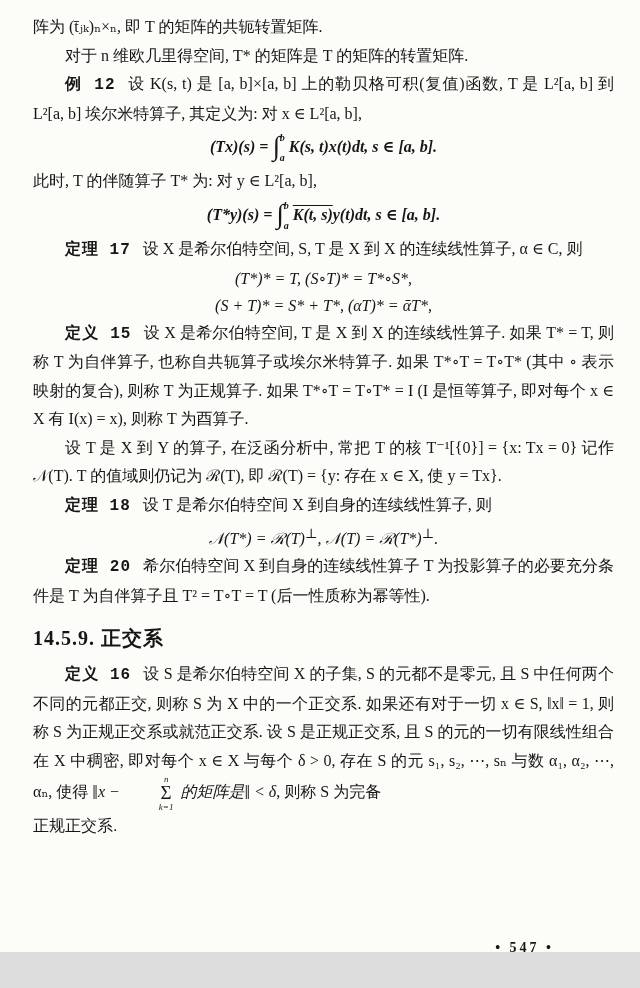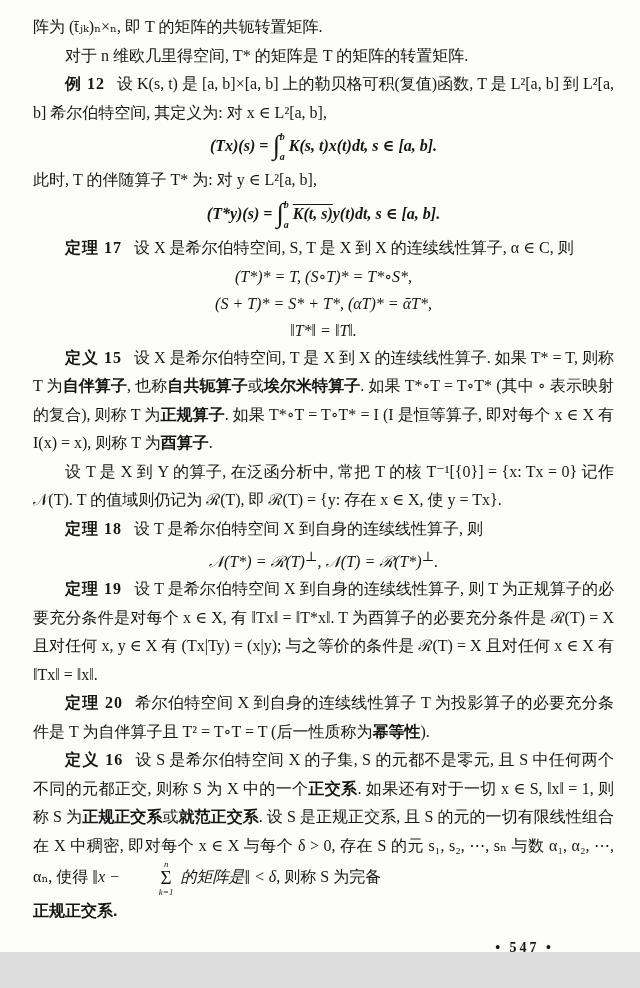--- a/index.html
+++ b/index.html
@@ -8,26 +8,26 @@
     background:#fcfcf9;color:#161616;
     font-family:"Liberation Serif","DejaVu Serif",serif;
   }
   .inner{position:absolute;left:33px;right:26px;top:13px;}
   .para{
     font-size:16px;line-height:28.5px;text-align:justify;
     text-indent:2em;margin:0;
   }
   .noindent{text-indent:0;}
   .lbl{
-    font-family:Liberation Serif, serif;
+    font-family:Liberation Mono, monospace;
     font-weight:bold;margin-right:0.75em;letter-spacing:1px;
   }
   .bt{
     font-family:"Liberation Sans","DejaVu Sans",sans-serif;
-    font-weight:bold;
+    font-weight:normal;
   }
   .formula{text-align:center;font-size:16px;line-height:40px;margin:2px 0;text-indent:0;font-weight:bold;}
   .fm{font-style:italic;}
   .eqline{text-align:center;font-size:16px;line-height:27px;margin:0;text-indent:0;}
   .int{font-size:27px;font-style:normal;vertical-align:middle;position:relative;top:-2px;}
   .bnd{
     display:inline-flex;flex-direction:column;justify-content:space-between;
     height:30px;vertical-align:middle;font-size:10px;line-height:1;
     font-style:italic;margin:0 4px 0 0;
   }
@@ -53,21 +53,21 @@
 </head>
 <body>
 
 <div class="page">
   <div class="inner">
 
     <p class="para noindent"><span>阵为 (t̄ⱼₖ)ₙ×ₙ, 即 T 的矩阵的共轭转置矩阵.</span></p>
 
     <p class="para"><span>对于 n 维欧几里得空间, T* 的矩阵是 T 的矩阵的转置矩阵.</span></p>
 
-    <p class="para"><span class="lbl">例 12</span><span>设 K(s, t) 是 [a, b]×[a, b] 上的勒贝格可积(复值)函数, T 是 L²[a, b] 到 L²[a, b] 希尔伯特空间, 其定义为: 对 x ∈ L²[a, b],</span></p>
+    <p class="para"><span class="lbl">例 12</span><span>设 K(s, t) 是 [a, b]×[a, b] 上的勒贝格可积(复值)函数, T 是 L²[a, b] 到 L²[a, b] 埃尔米特算子, 其定义为: 对 x ∈ L²[a, b],</span></p>
 
     <div class="formula fline">
       <span class="fm"><span>(Tx)(s) = </span><span class="int">∫</span><span class="bnd">
             <sup>b</sup>
             <sub>a</sub>
           </span><span>K(s, t)x(t)dt,</span><span>  s ∈ [a, b].</span></span>
     </div>
 
     <p class="para noindent"><span>此时, T 的伴随算子 T* 为: 对  y ∈ L²[a, b],</span></p>
 
@@ -75,34 +75,33 @@
       <span class="fm"><span>(T*y)(s) = </span><span class="int">∫</span><span class="bnd">
             <sup>b</sup>
             <sub>a</sub>
           </span><span class="ov">K(t, s)</span><span>y(t)dt,</span><span>  s ∈ [a, b].</span></span>
     </div>
 
     <p class="para"><span class="lbl">定理 17</span><span>设 X 是希尔伯特空间, S, T 是 X 到 X 的连续线性算子, α ∈ C, 则</span></p>
 
     <p class="eqline"><span class="fm">(T*)* = T,  (S∘T)* = T*∘S*,</span></p>
     <p class="eqline"><span class="fm">(S + T)* = S* + T*,  (αT)* = ᾱT*,</span></p>
-    <p class="eqline"><span class="fm">‖T*‖ = ‖T‖.</span></p>
 
     <p class="para"><span class="lbl">定义 15</span><span>设 X 是希尔伯特空间, T 是 X 到 X 的连续线性算子. 如果 T* = T, 则称 T 为</span><span class="bt">自伴算子</span><span>, 也称</span><span class="bt">自共轭算子</span><span>或</span><span class="bt">埃尔米特算子</span><span>. 如果 T*∘T = T∘T* (其中 ∘ 表示映射的复合), 则称 T 为</span><span class="bt">正规算子</span><span>. 如果 T*∘T = T∘T* = I (I 是恒等算子, 即对每个 x ∈ X 有 I(x) = x), 则称 T 为</span><span class="bt">酉算子</span><span>.</span></p>
 
     <p class="para"><span>设 T 是 X 到 Y 的算子, 在泛函分析中, 常把 T 的核 T⁻¹[{0}] = {x: Tx = 0} 记作 𝒩(T). T 的值域则仍记为 ℛ(T), 即 ℛ(T) = {y: 存在 x ∈ X, 使 y = Tx}.</span></p>
 
     <p class="para"><span class="lbl">定理 18</span><span>设 T 是希尔伯特空间 X 到自身的连续线性算子, 则</span></p>
 
     <p class="eqline"><span class="fm"><span>𝒩(T*) = ℛ(T)</span><sup>⊥</sup><span>, 𝒩(T) = ℛ(T*)</span><sup>⊥</sup><span>.</span></span></p>
 
-    <p class="para"><span class="lbl">定理 19</span><span>设 T 是希尔伯特空间 X 到自身的连续线性算子, 则 T 为正规算子的必要充分条件是对每个 x ∈ X, 有 ‖Tx‖ = ‖T*x‖. T 为酉算子的必要充分条件是 ℛ(T) = X 且对任何 x, y ∈ X 有 (Tx|Ty) = (x|y); 与之等价的条件是 ℛ(T) = X 且对任何 x ∈ X 有 ‖Tx‖ = ‖x‖.</span></p>
 
     <p class="para"><span class="lbl">定理 20</span><span>希尔伯特空间 X 到自身的连续线性算子 T 为投影算子的必要充分条件是 T 为自伴算子且 T² = T∘T = T (后一性质称为</span><span class="bt">幂等性</span><span>).</span></p>
 
+    <h3 class="h3">14.5.9. 正交系</h3>
 
     <p class="para"><span class="lbl">定义 16</span><span>设 S 是希尔伯特空间 X 的子集, S 的元都不是零元, 且 S 中任何两个不同的元都正交, 则称 S 为 X 中的一个</span><span class="bt">正交系</span><span>. 如果还有对于一切 x ∈ S, ‖x‖ = 1, 则称 S 为</span><span class="bt">正规正交系</span><span>或</span><span class="bt">就范正交系</span><span>. 设 S 是正规正交系, 且 S 的元的一切有限线性组合在 X 中稠密, 即对每个 x ∈ X 与每个 δ &gt; 0, 存在 S 的元 s₁, s₂, ⋯, sₙ 与数 α₁, α₂, ⋯, αₙ, 使得 </span><span class="fm"><span class="bnorm">‖</span><span>x − </span><span class="isum">
             <span class="s-up">n</span>
             <span class="s-sig">Σ</span>
             <span class="s-lo">k=1</span>
           </span><span> 的矩阵是</span><span class="bnorm">‖</span><span> &lt; δ</span></span><span>, 则称 S 为完备</span></p>
 
     <p class="para noindent bt"><span>正规正交系.</span></p>
 
   </div>

